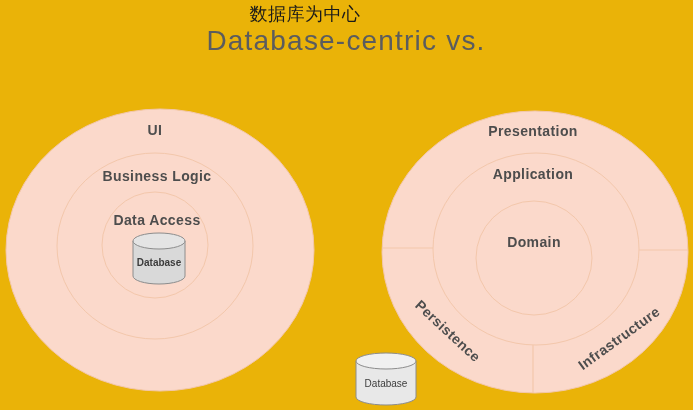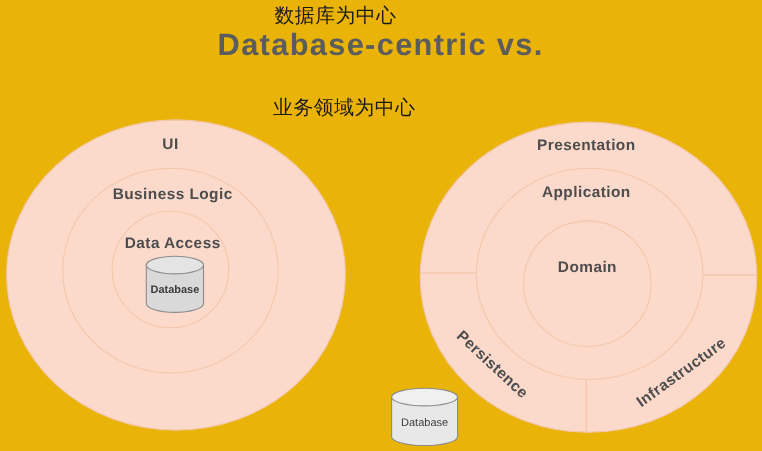--- a/index.html
+++ b/index.html
@@ -18,21 +18,21 @@
   .abs { position: absolute; white-space: nowrap; }
   .zh-label {
     font-size: 18px;
     font-weight: 500;
     color: #1a1a1a;
     transform: translateX(-50%);
     letter-spacing: 0.5px;
   }
   .title-line {
     font-size: 28px;
-    font-weight: 700;
+    font-weight: 400;
     color: #5b5c5e;
     letter-spacing: 1.2px;
     transform: translateX(-50%);
   }
   svg { position: absolute; top: 0; left: 0; }
   .disc {
     fill: #fbd9cb;
     stroke: #f3c7ab;
     stroke-width: 1;
   }
@@ -68,21 +68,20 @@
 </head>
 <body>
 
 <div id="stage">
 
   <div class="abs zh-label" style="left:305px; top:2px;">数据库为中心</div>
 
   <div class="abs title-line" style="left:346px; top:25px;">Database-centric vs.</div>
 
 
-  <div class="abs zh-label" style="left:313px; top:86px;">业务领域为中心</div>
 
   <svg width="693" height="410" viewBox="0 0 693 410">
 
     <g>
       <ellipse class="disc" cx="160" cy="250" rx="154" ry="141"></ellipse>
       <ellipse class="ring" cx="155" cy="246" rx="98" ry="93"></ellipse>
       <ellipse class="ring" cx="155" cy="245" rx="53" ry="53"></ellipse>
 
       <text class="ring-label" x="155" y="135">UI</text>
       <text class="ring-label" x="157" y="181">Business Logic</text>

